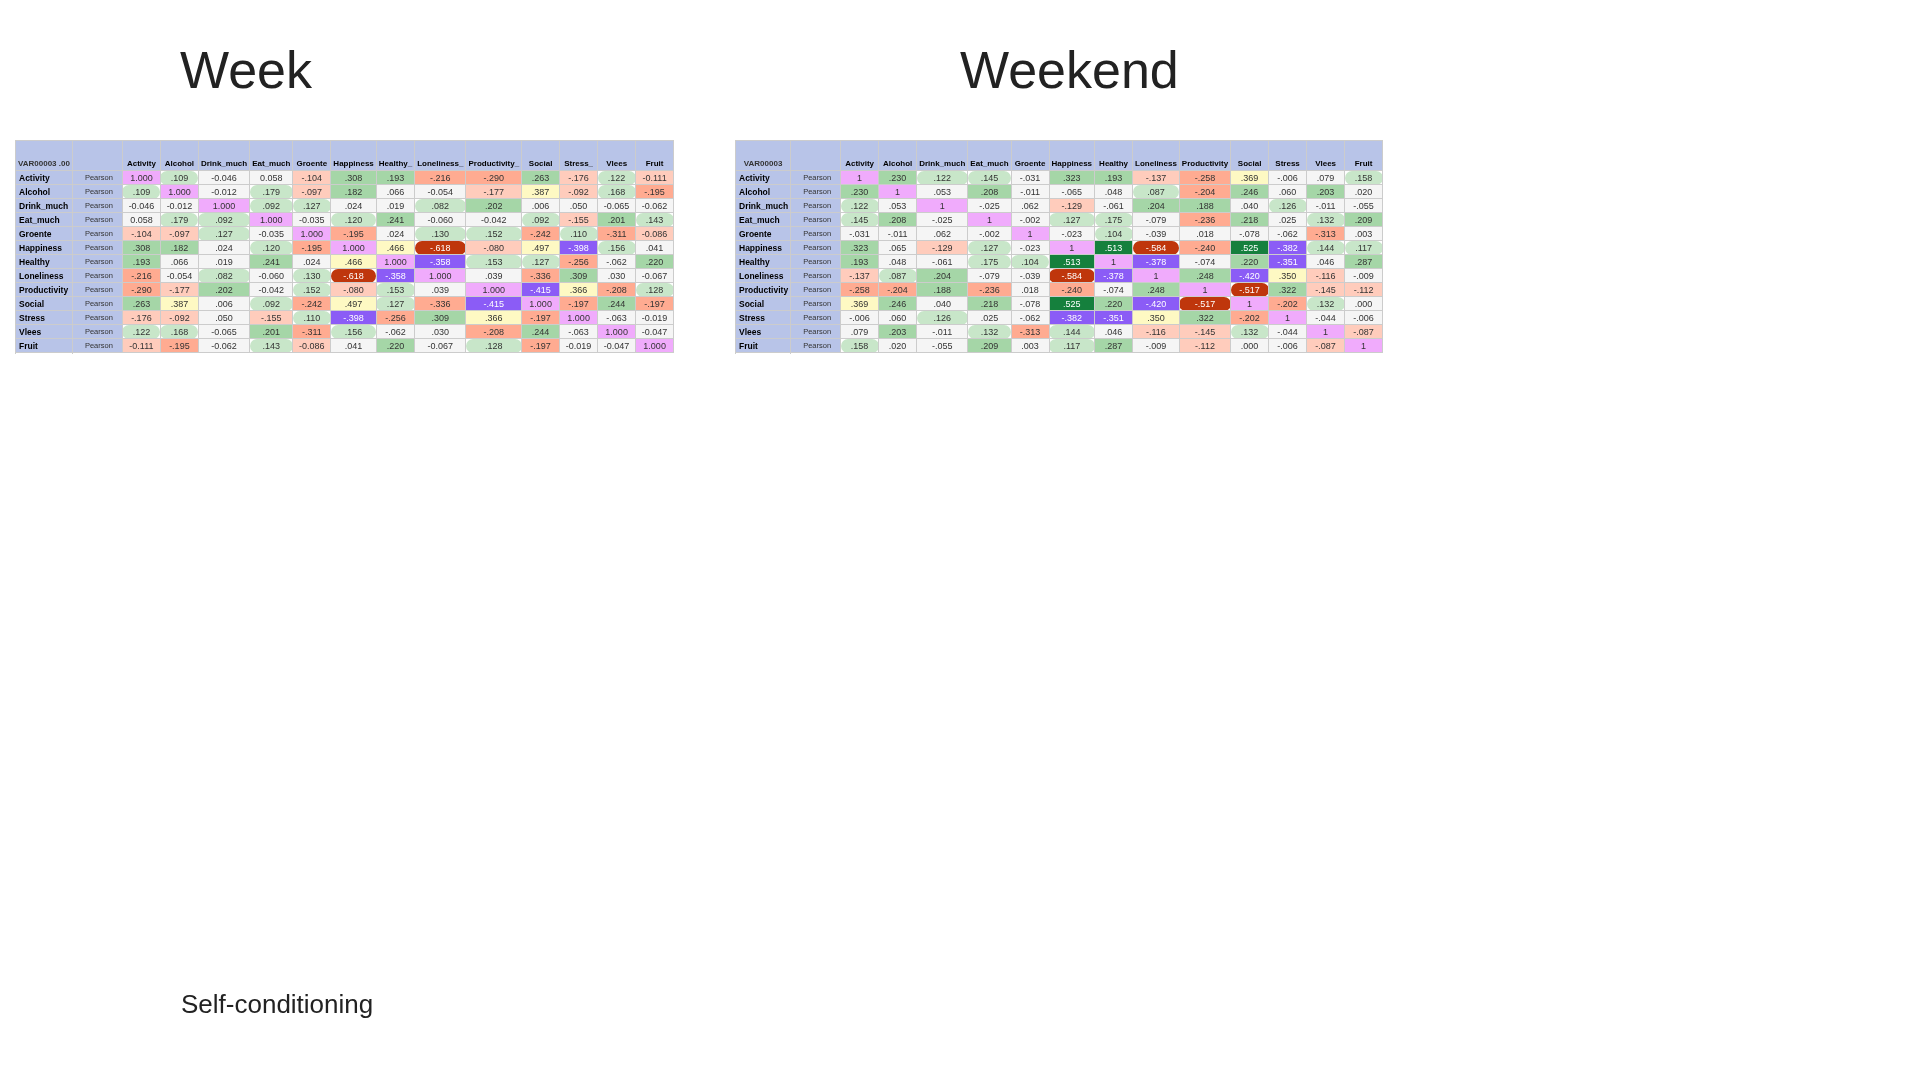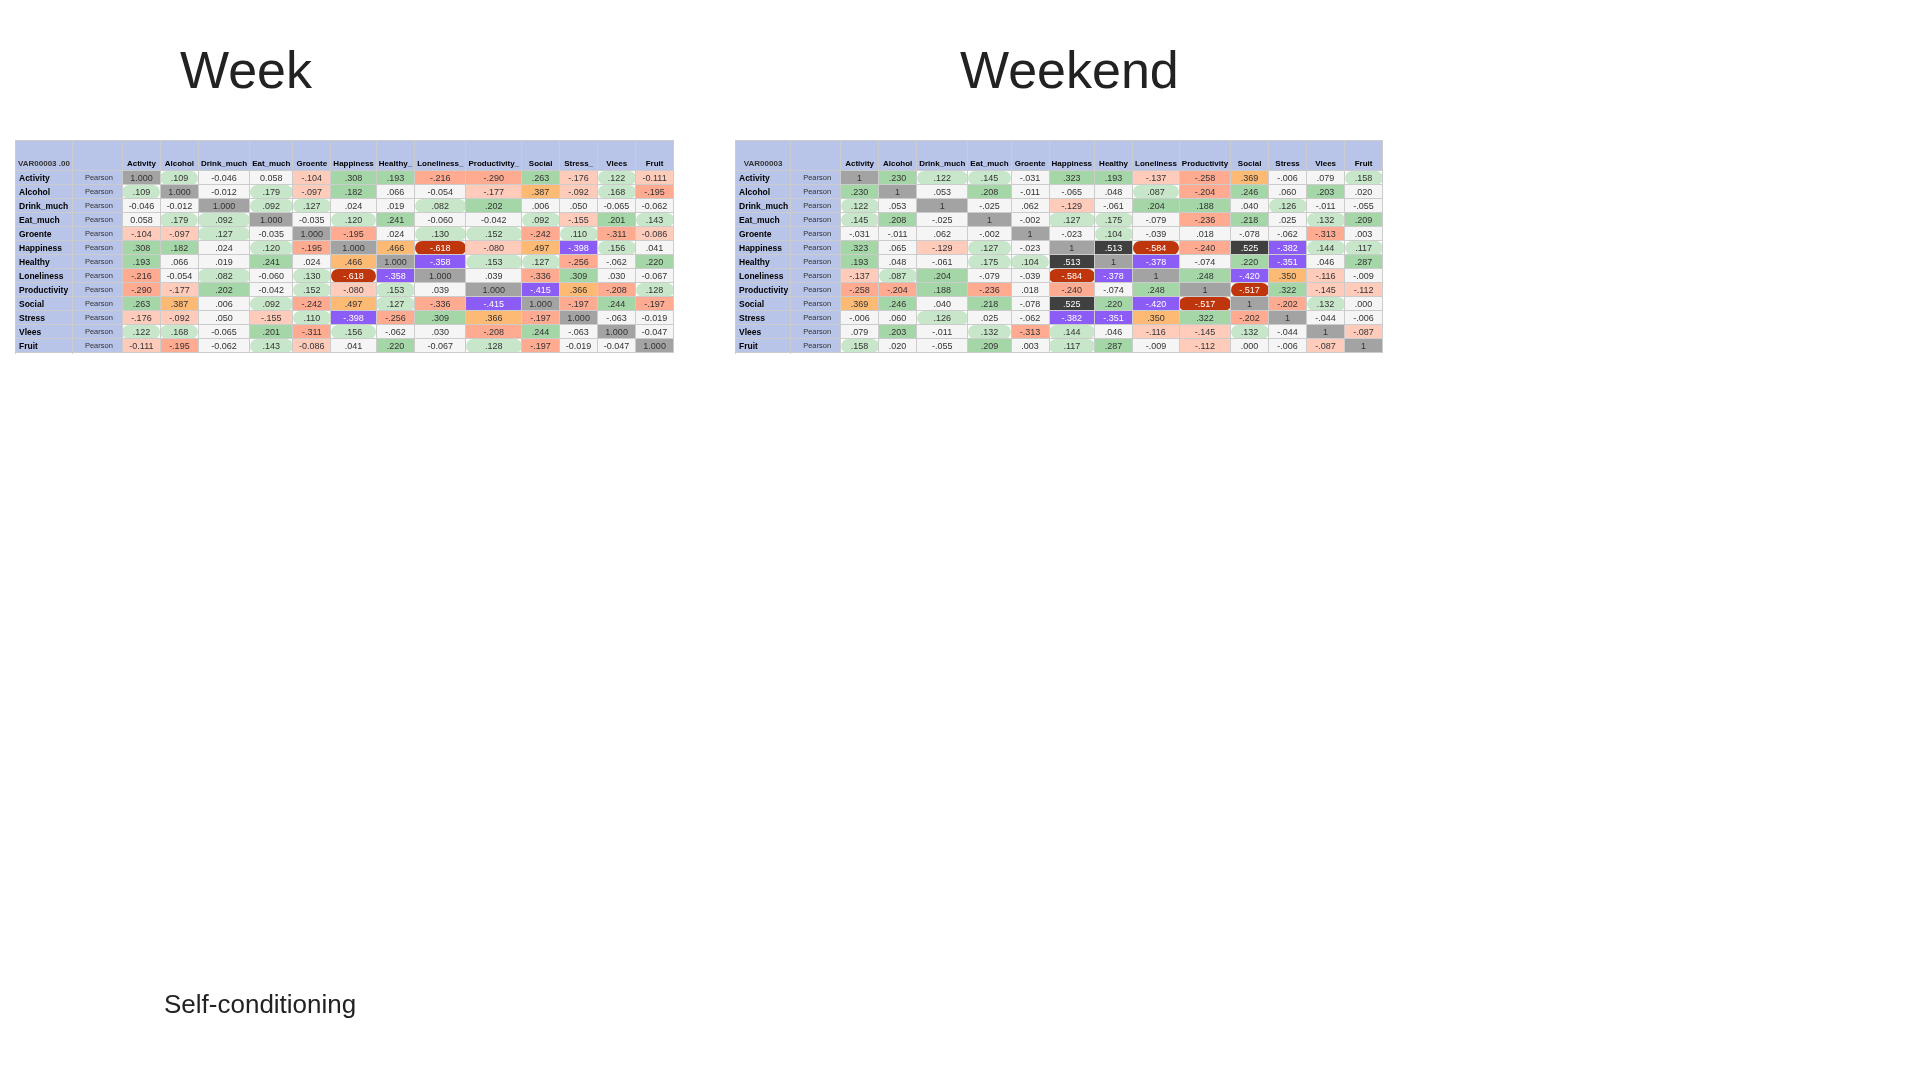--- a/index.html
+++ b/index.html
@@ -58,34 +58,34 @@
       background: #b8c4e8;
       text-align: left;
       font-size: 8px;
       color: #333;
     }
     .self-conditioning {
       position: absolute;
       font-size: 26px;
       color: #222;
       bottom: 60px;
-      left: 164px;
+      left: 181px;
     }
 
     
-    .c-dark-green { background-color: #404040; color: #fff; }
-    .c-med-green { background-color: #fdba74; color: #333; margin-top: 20px; }
+    .c-dark-green { background-color: #15803d; color: #fff; }
+    .c-med-green { background-color: #fef9c3; color: #333; margin-top: 20px; }
     .c-light-green { background-color: #a5d6a7; color: #333; }
     .c-very-light-green { background-color: #c8e6c9; color: #333; border-radius: 7px; }
     .c-neutral { background-color: #f5f5f5; color: #333; }
     .c-very-light-red { background-color: #ffccbc; color: #333; }
     .c-light-red { background-color: #ffab91; color: #333; }
     .c-med-red { background-color: #8b5cf6; color: #fff; }
     .c-dark-red { background-color: #bf360c; color: #fff; border-radius: 7px; }
-    .c-one { background-color: #a3a3a3; color: #333; }
+    .c-one { background-color: #f0abfc; color: #333; }
   </style>
 </head>
 <body>
 
 <h1 class="main-title" id="week-title">Week</h1>
 <h1 class="main-title" id="weekend-title">Weekend</h1>
 <div class="self-conditioning">Self-conditioning</div>
 
 <div id="week-table-container" style="position: absolute; left: 15px; top: 140px;">
     <table class="correlation-table">

